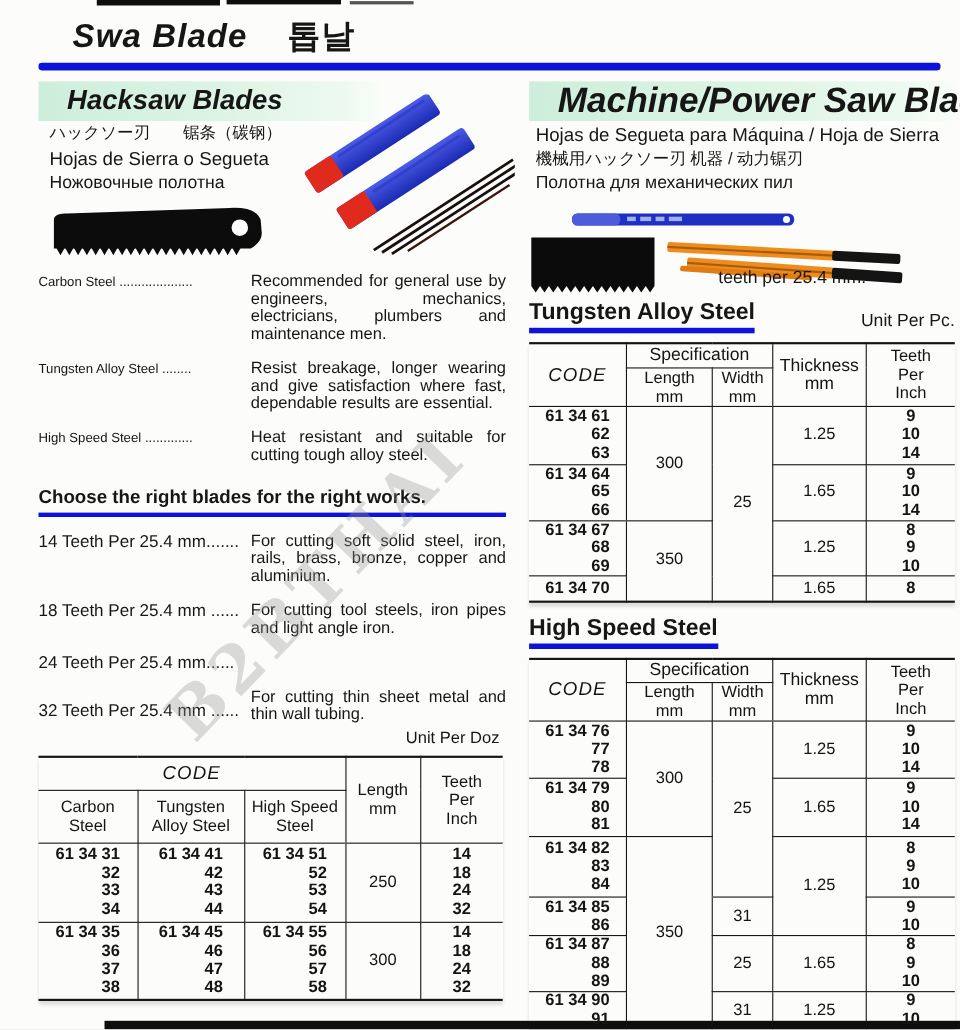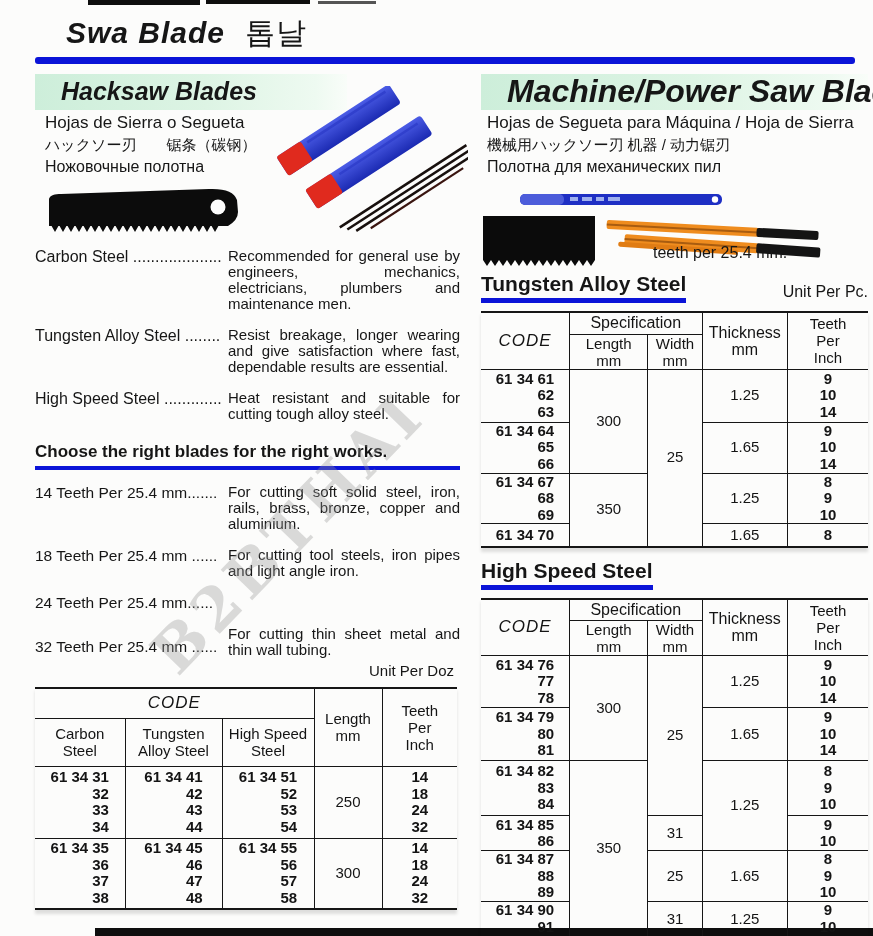--- a/index.html
+++ b/index.html
@@ -6,36 +6,36 @@
   .page{
     position:relative; width:873px; height:936px; margin:0 auto;
     background:#fcfcfb; overflow:hidden;
     font-family:"Liberation Sans","DejaVu Sans",sans-serif;
     color:#161616;
   }
   
   .artifact{position:absolute;background:#0e0e0e;}
   
   .main-title{position:absolute;left:66px;top:13px;font-size:30px;font-weight:bold;font-style:italic;letter-spacing:1px;white-space:nowrap;}
-  .main-title .ko{margin-left:20px;font-style:normal;font-weight:normal;}
+  .main-title .ko{margin-left:36px;font-style:normal;font-weight:bold;}
   .main-rule{position:absolute;left:35px;top:57px;width:820px;height:7px;background:#0b14d8;border-radius:3px;}
   
   .col{position:absolute;top:74px;}
   .col-left{left:35px;width:425px;}
   .col-right{left:481px;width:387px;}
   .band{
     background:linear-gradient(90deg,#cdeeda 0%,#ddf4e4 55%,#eefaf1 90%,#f9fdf9 100%);
     font-style:italic;font-weight:bold;font-size:25px;line-height:34px;height:36px;
     padding-left:26px;box-sizing:border-box;white-space:nowrap;
   }
   .subtitle{font-size:17px;line-height:22px;padding-left:10px;white-space:nowrap;}
   .subtitle.cjk{font-size:15px;}
   
   .defrow{display:flex;margin-bottom:15px;}
-  .defrow .term{width:193px;flex:none;font-size:16px;line-height:17px;}
+  .defrow .term{width:193px;flex:none;font-size:12px;line-height:17px;}
   .defrow .desc{width:232px;flex:none;font-size:15px;line-height:16px;text-align:justify;}
   .choose{font-size:17px;font-weight:bold;margin-top:20px;padding-bottom:4px;border-bottom:4px solid #0b14d8;margin-bottom:14px;}
   .unit-note{font-size:15px;text-align:right;padding-right:6px;margin-top:4px;margin-bottom:8px;}
   
   table.tbl{border-collapse:collapse;table-layout:fixed;width:100%;
     border-top:2.2px solid #161616;border-bottom:2.6px solid #161616;
     font-size:15px;line-height:16.5px;box-shadow:0 4px 3px rgba(0,0,0,0.12);}
   table.tbl th,table.tbl td{padding:0;text-align:center;vertical-align:middle;font-weight:normal;color:#141414;overflow:hidden;}
   .br{border-right:1.7px solid #161616;}
   .bb{border-bottom:1.7px solid #161616;}
@@ -74,22 +74,22 @@
   <div class="artifact" style="left:318px;top:1px;width:58px;height:3px;opacity:.7;"></div>
   <div class="artifact" style="left:95px;top:928px;width:778px;height:8px;"></div>
 
   <div class="main-title">
     <span>Swa Blade</span><span class="ko">톱날</span>
   </div>
   <div class="main-rule"></div>
 
   <div class="col col-left">
     <div class="band" style="width:312px;">Hacksaw Blades</div>
+    <div class="subtitle cjk">ハックソー刃　　锯条（碳钢）</div>
     <div class="subtitle" style="margin-top:2px;">Hojas de Sierra o Segueta</div>
-    <div class="subtitle cjk">ハックソー刃　　锯条（碳钢）</div>
     <div class="subtitle" style="font-size:16px;">Ножовочные полотна</div>
 
     <svg class="img-left-blade" width="205" height="52" viewBox="0 0 205 52">
       <path fill="#0c0c0c" d="M8 13 C9 9 14 8 20 8 L168 3 Q192 2 196 14 L197 26 Q197 34 187 40 L8 40 Z"></path>
       <path fill="#0c0c0c" d="M10 39 l4 7 l4 -7 l4 7 l4 -7 l4 7 l4 -7 l4 7 l4 -7 l4 7 l4 -7 l4 7 l4 -7 l4 7 l4 -7 l4 7 l4 -7 l4 7 l4 -7 l4 7 l4 -7 l4 7 l4 -7 l4 7 l4 -7 l4 7 l4 -7 l4 7 l4 -7 l4 7 l4 -7 l4 7 l4 -7 l4 7 l4 -7 l4 7 l4 -7 l4 7 l4 -7 l4 7 l4 -7 l4 7 l4 -7 Z"></path>
       <circle cx="177" cy="21" r="7.5" fill="#fdfdfd"></circle>
     </svg>
 
     <svg class="boxes-img" width="195" height="150" viewBox="0 0 230 150">
       <defs>

